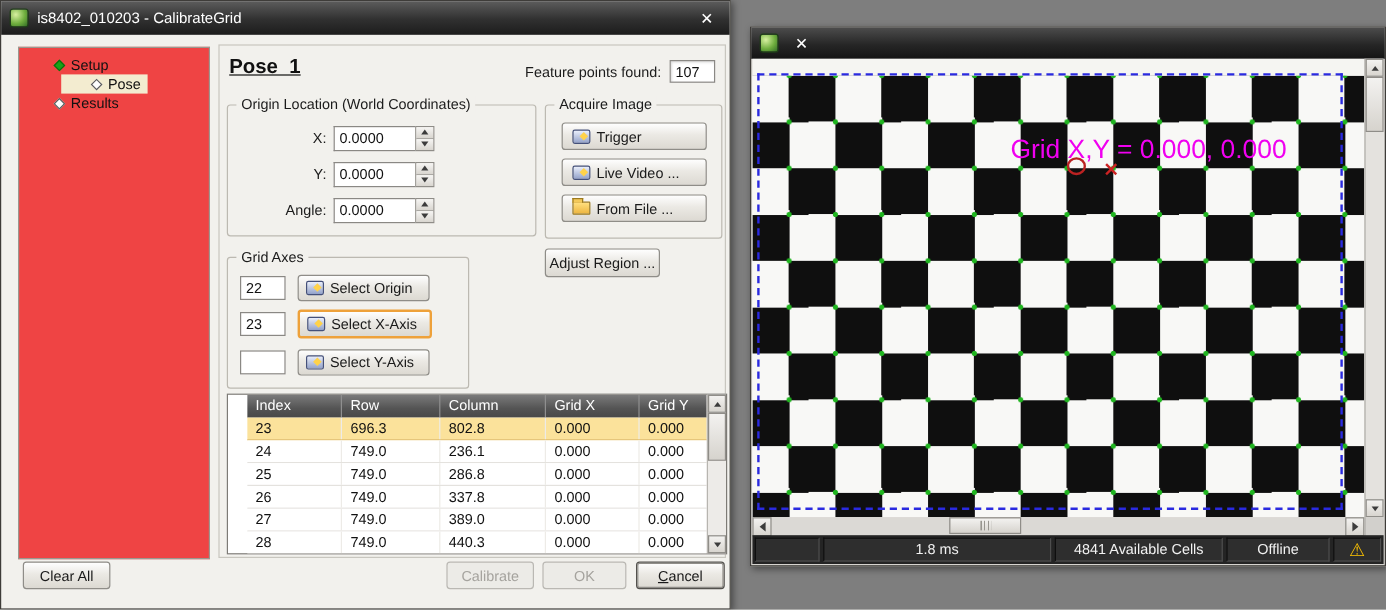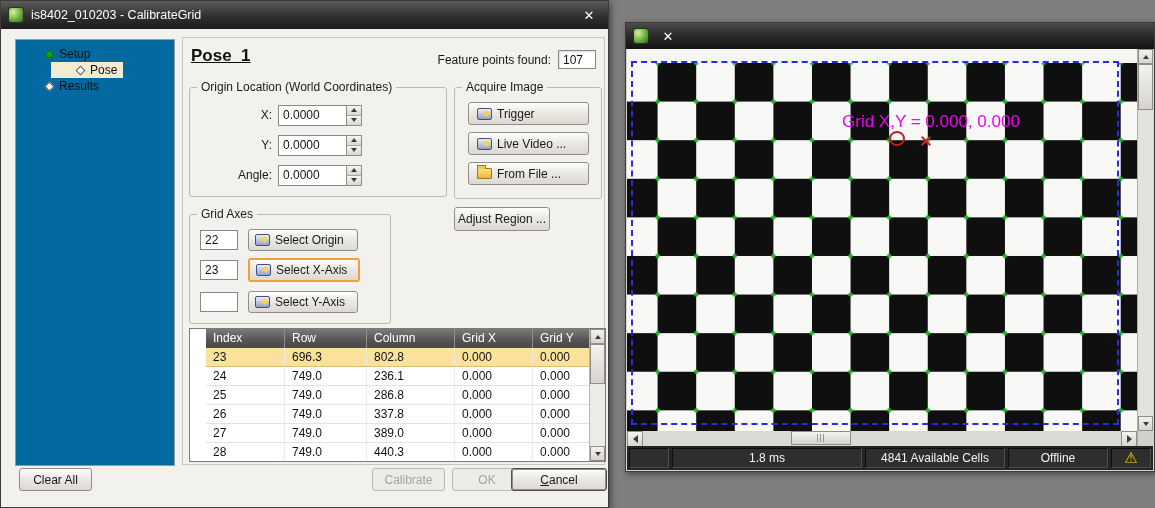--- a/index.html
+++ b/index.html
@@ -38,21 +38,21 @@
   .tri-left  { border:4px solid transparent; border-right:5px solid #3c3c3c; margin-left:-4px; }
   .tri-right { border:4px solid transparent; border-left:5px solid #3c3c3c; margin-right:-4px; }
   .tri-up.sm   { border-width:3px; border-bottom-width:4px; margin-top:-3px; }
   .tri-down.sm { border-width:3px; border-top-width:4px; margin-bottom:-3px; }
 
   .sb-btn { background:linear-gradient(#f3f2f0,#d8d5cf); border:1px solid #908e89; display:flex; align-items:center; justify-content:center; }
   .sb-thumb { background:linear-gradient(#f3f2f0,#d6d3cd); border:1px solid #8f8d88; }
 
   
   #win-left { left:0; top:0; width:609px; height:508px; }
-  .tree { position:absolute; left:14px; top:38px; width:160px; height:427px; background:#0369a1;
+  .tree { position:absolute; left:14px; top:38px; width:160px; height:427px; background:#ef4444;
       border:1px solid #9a988f; padding:6px 4px; }
   .titem { display:flex; align-items:center; gap:6px; height:16px; padding:0 6px 0 26px; width:max-content; font-size:12px; color:#111; }
   .titem.sel { background:#f3ecd0;margin-left:31px; }
   .dia { width:7px; height:7px; transform:rotate(45deg); flex:none; }
   .dia.filled { background:#17a317; border:1px solid #0c6b0c; }
   .dia.hollow { background:#fdfdfd; border:1px solid #5c5c5c; }
 
   .main { position:absolute; left:181px; top:36px; width:423px; height:428px; border:1px solid #c8c6bf; }
   .pose-h { position:absolute; left:8px; top:8px; font-size:17px; font-weight:bold; color:#111;
       text-decoration:underline; white-space:pre; }
@@ -100,57 +100,57 @@
   .c0 { width:79px; } .c1 { width:82px; } .c2 { width:88px; } .c3 { width:78px; } .c4 { flex:1; border-right:none; }
   .tbl-sb { width:16px; background:#edebe8; border-left:1px solid #b7b5b0; display:flex; flex-direction:column; }
   .tbl-sb .sb-btn { height:15px; }
   .tbl-sb .sb-thumb { height:40px; }
   .tbl-sb .trk { flex:1; }
 
   .foot-btn { height:23px; top:467px; }
   #btn-clear { left:18px; width:73px; }
   #btn-calibrate { left:371px; width:73px; }
   #btn-ok { left:451px; width:70px; }
-  #btn-cancel { left:510px; width:96px;align-items:center; }
+  #btn-cancel { left:529px; width:74px;align-items:center; }
   .cancel-lbl { display:block; }
   .cancel-lbl::first-letter { text-decoration:underline; }
 
   
   #win-right { left:625px; top:22px; width:530px; height:450px; background:#d6d4d0; }
   #win-right .titlebar { height:26px; background:linear-gradient(#4c4c4c,#262626 55%,#141414); }
   .canvas { position:absolute; left:1px; right:1px; top:26px; height:382px; background:#f5f5f2; }
   .board { position:absolute; left:0; top:14px; right:16px; bottom:0; overflow:hidden; background:#f7f7f5; }
   .checker { position:absolute; inset:0;
       background:repeating-conic-gradient(#0f0f0f 0% 25%, #f8f8f6 0% 50%);
       background-size:77.2px 77.2px; background-position:-8px 0; }
   .dots { position:absolute; inset:0;
       background-image:radial-gradient(circle, #1fb51f 1.8px, rgba(0,0,0,0) 2.5px);
       background-size:38.6px 38.6px; background-position:-27.3px -19.3px; }
   .roi { position:absolute; left:4px; top:12px; right:34px; bottom:6px; border:2px dashed #2a2ae0; pointer-events:none; }
-  .grid-text { position:absolute; left:215px; top:63px; font-size:17px; color:#f000f0; white-space:nowrap; }
+  .grid-text { position:absolute; left:215px; top:63px; font-size:22px; color:#f000f0; white-space:nowrap; }
   .red-circle { position:absolute; left:262px; top:82px; width:16px; height:15px; border:2px solid #bb2222; border-radius:50%; }
   .red-x { position:absolute; left:293px; top:86px; width:11px; height:11px; }
   .red-x::before, .red-x::after { content:""; position:absolute; left:5px; top:0; width:2px; height:12px; background:#c22; }
   .red-x::before { transform:rotate(45deg); } .red-x::after { transform:rotate(-45deg); }
 
   .vsb { position:absolute; right:0; top:0; bottom:0; width:16px; background:#e4e2de; border-left:1px solid #aeaca7; display:flex; flex-direction:column; }
   .vsb .sb-btn { height:15px; } .vsb .sb-thumb { height:46px; } .vsb .trk { flex:1; }
 
   .hsb { position:absolute; left:1px; right:1px; top:408px; height:16px; background:#dbd9d5; display:flex; }
   .hsb .sb-btn { width:16px; }
   .hsb .trk { flex:1; position:relative; }
   .hsb .sb-thumb { position:absolute; left:148px; top:0; width:60px; height:14px; display:flex; align-items:center; justify-content:center; }
   .hsb .grip { width:9px; height:8px; background:repeating-linear-gradient(90deg,#97958f 0 1px, transparent 1px 3px); }
   .hsb .corner { width:16px; background:#d2d0cc; border-left:1px solid #aeaca7; }
 
   .statusbar { position:absolute; left:1px; right:1px; bottom:1px; height:24px; background:#242424;
       display:flex; align-items:stretch; padding:2px; gap:3px; }
   .seg { background:#2e2e2e; border:1px solid; border-color:#0e0e0e #4e4e4e #4e4e4e #0e0e0e;
       color:#f2f2f2; font-size:12px; display:flex; align-items:center; justify-content:center; white-space:nowrap; }
-  .seg-msg { flex:1; } .seg-time { width:190px; } .seg-cells { width:140px; } .seg-mode { width:100px;text-align:right; }
+  .seg-msg { flex:1; } .seg-time { width:190px; } .seg-cells { width:140px; } .seg-mode { width:86px;text-align:right; }
   .seg-warn { width:40px; color:#ffc400; font-size:15px; }
 </style>
 </head>
 <body>
 
 <div class="window" id="win-left">
   <div class="titlebar">
     <span class="app-icon"></span>
     <span class="t-title">is8402_010203 - CalibrateGrid</span>
     <span class="t-close">✕</span>

